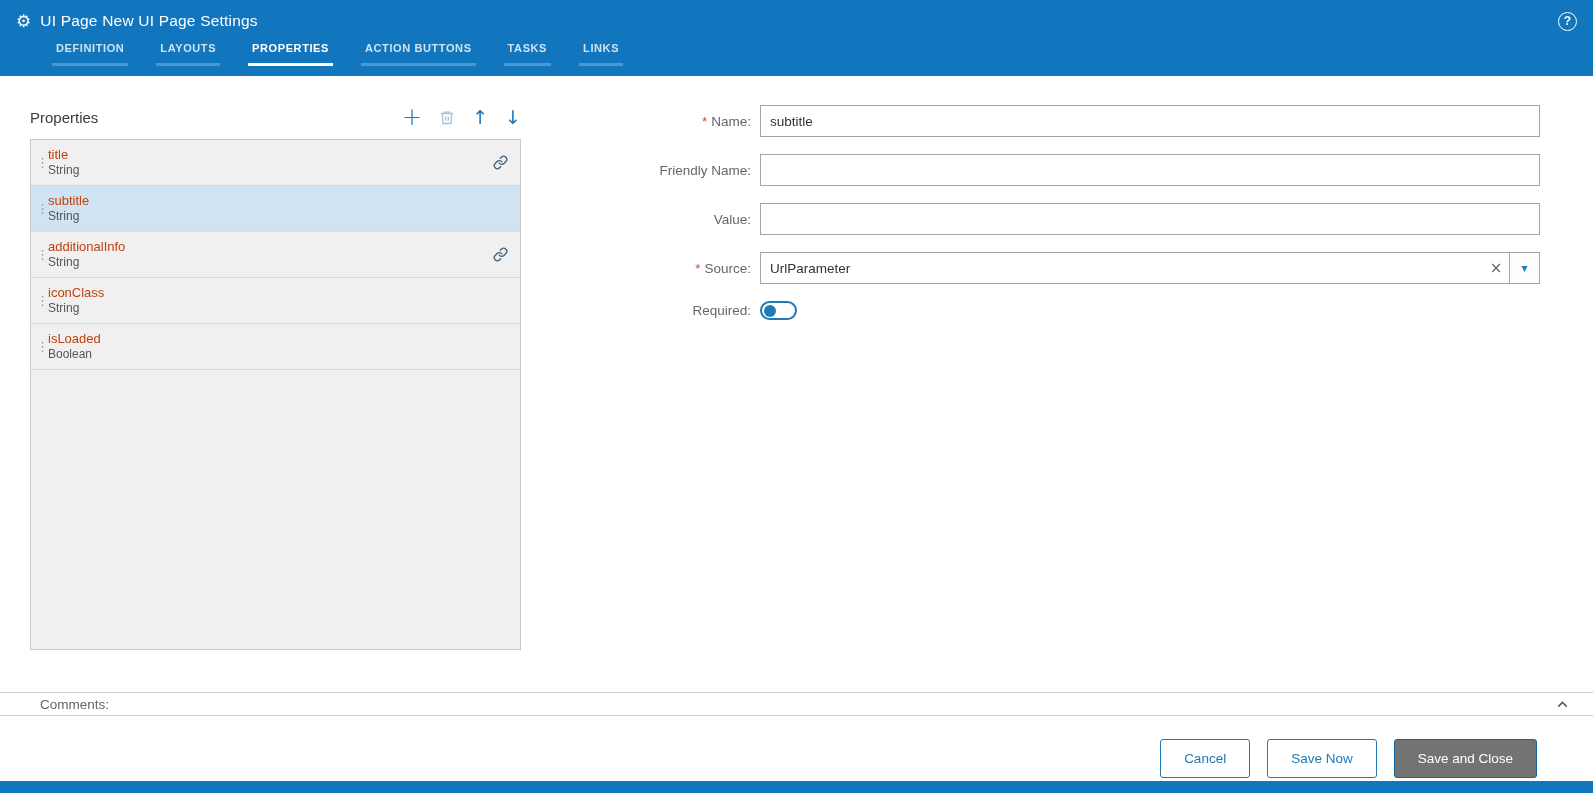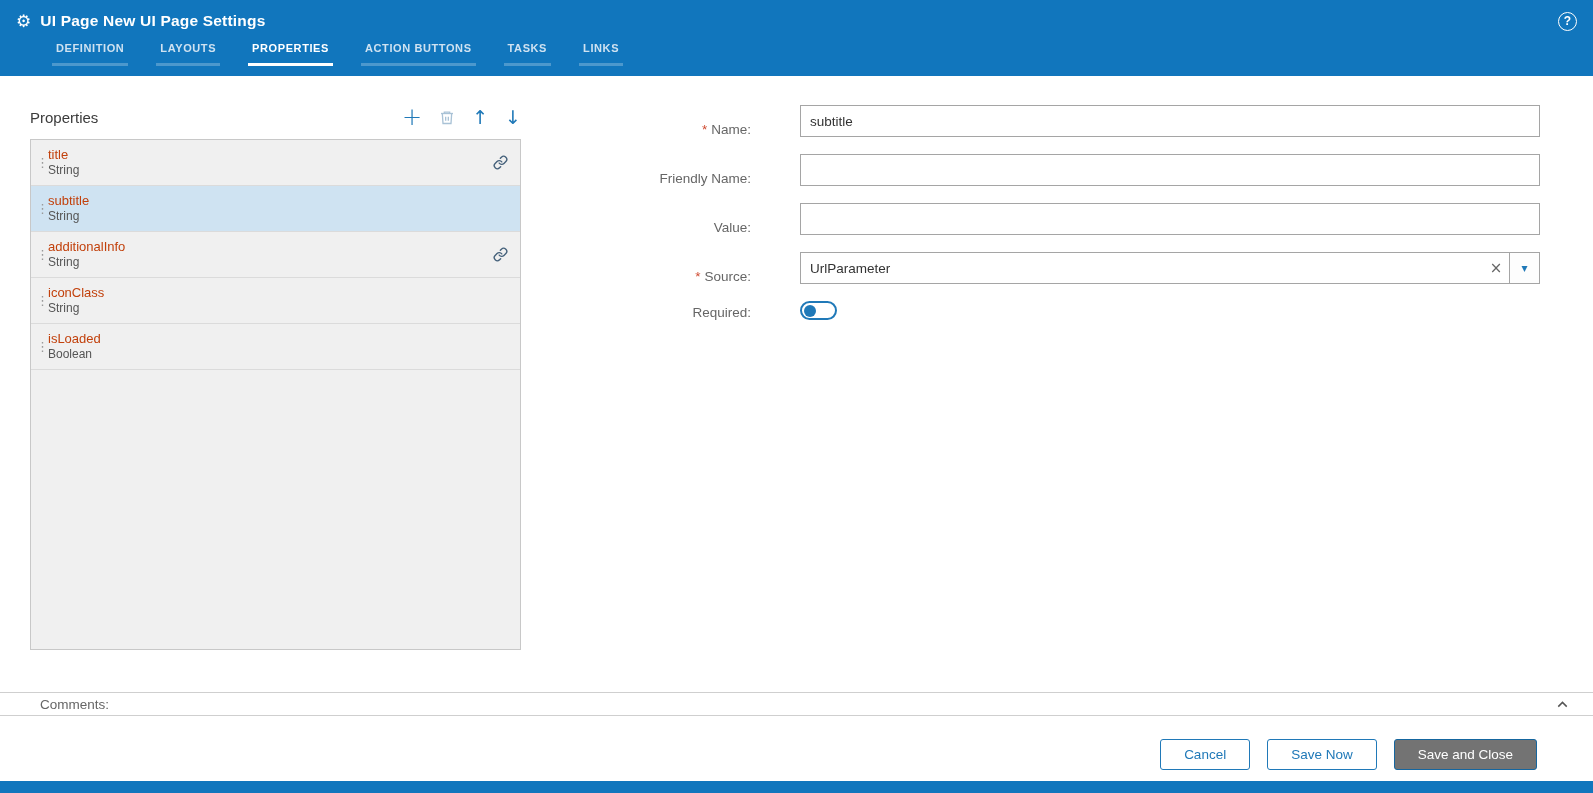--- a/index.html
+++ b/index.html
@@ -8,21 +8,21 @@
     font-family: "Liberation Sans", "DejaVu Sans", sans-serif;
     background: #ffffff;
     position: relative;
     overflow: hidden;
     color: #333;
   }
   
   .topbar { background: #1176bd; width: 100%; }
   .title-row { height: 42px; display: flex; align-items: center; padding: 0 16px; color: #fff; }
   .gear-icon { font-family: "DejaVu Sans", sans-serif; font-size: 17px; margin-right: 9px; line-height: 1; }
-  .page-title { font-size: 15.5px; font-weight: 700; letter-spacing: 0.2px; }
+  .page-title { font-size: 15.5px; font-weight: 400; letter-spacing: 0.2px; }
   .help-icon {
     margin-left: auto; width: 19px; height: 19px; border: 1.5px solid #fff; border-radius: 50%;
     display: flex; align-items: center; justify-content: center;
     font-size: 12px; font-weight: bold; cursor: pointer;
   }
   .tabs-row { display: flex; padding-left: 52px; height: 34px; align-items: flex-start; font-weight: bold; }
   .tab {
     color: #cfe2f1; font-size: 11px; letter-spacing: 0.6px; padding: 0 4px 9px 4px;
     margin-right: 28px; border-bottom: 3px solid rgba(255,255,255,0.25); cursor: pointer; white-space: nowrap;
   }
@@ -42,21 +42,21 @@
   }
   .prop-row.selected { background: #cfe3f2; }
   .drag-handle { color: #9a9a9a; font-size: 13px; width: 12px; font-family: "DejaVu Sans", sans-serif; cursor: grab; }
   .prop-texts { display: flex; flex-direction: column; justify-content: center; line-height: 1.25; }
   .prop-name { font-size: 13px; color: #c2410c; }
   .prop-type { font-size: 12px; color: #555; }
   .link-icon { margin-left: auto; color: #44607a; display: flex; }
   
   .right-panel { position: absolute; left: 555px; top: 105px; right: 53px; }
   .details-title { font-size: 15px; color: #3b3b3b; margin-bottom: 20px; }
-  .form-row { display: flex; align-items: flex-end; margin-bottom: 17px; gap: 40px; }
+  .form-row { display: flex; align-items: center; margin-bottom: 17px; }
   .form-label { width: 205px; text-align: right; padding-right: 9px; font-size: 13.5px; color: #666; white-space: nowrap; }
   .req-mark { color: #cf4a30; margin-right: 4px; font-size: 13.5px; }
   .text-input {
     flex: 1; height: 32px; border: 1px solid #a5a5a5; background: #fff;
     font-size: 13.5px; padding: 0 9px; color: #333; font-family: inherit; outline: none;
   }
   .combo { flex: 1; height: 32px; border: 1px solid #a5a5a5; background: #fff; display: flex; align-items: center; }
   .combo-input { flex: 1; height: 100%; border: none; outline: none; font-size: 13.5px; padding: 0 9px; color: #333; font-family: inherit; }
   .combo-clear { width: 26px; text-align: center; color: #666; font-size: 15px; cursor: pointer; font-family: "DejaVu Sans", sans-serif; }
   .combo-arrow-btn {
@@ -76,21 +76,21 @@
   .comments-bar {
     position: absolute; left: 0; right: 0; top: 692px; height: 24px;
     border-top: 1px solid #cfcfcf; border-bottom: 1px solid #cfcfcf;
     display: flex; align-items: center; padding: 0 22px 0 40px;
     font-size: 13.5px; color: #666; background: #fff;
   }
   .comments-chevron { margin-left: auto; display: flex; cursor: pointer; }
   
   .footer-buttons { position: absolute; top: 739px; right: 56px; display: flex; gap: 17px; }
   .btn {
-    height: 31px; padding: 0 23px; border-radius: 3px; font-size: 13.5px; cursor: pointer;
+    height: 39px; padding: 0 23px; border-radius: 3px; font-size: 13.5px; cursor: pointer;
     border: 1px solid #2079b8; background: #fff; color: #2079b8; font-family: inherit;
   }
   .btn.primary { background: #737373; border-color: #15669f; color: #fff; }
   .bottom-strip { position: absolute; left: 0; right: 0; bottom: 0; height: 12px; background: #1176bd; }
 </style>
 </head>
 <body>
 
 <div class="topbar">
   <div class="title-row">

